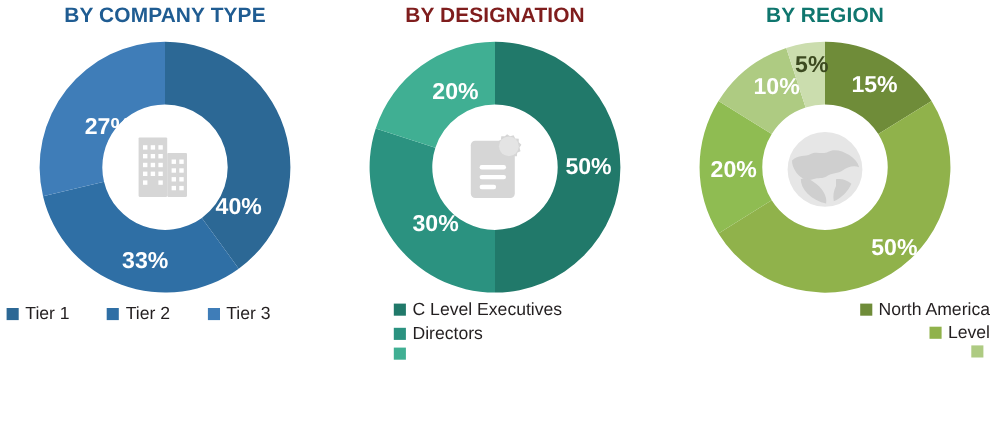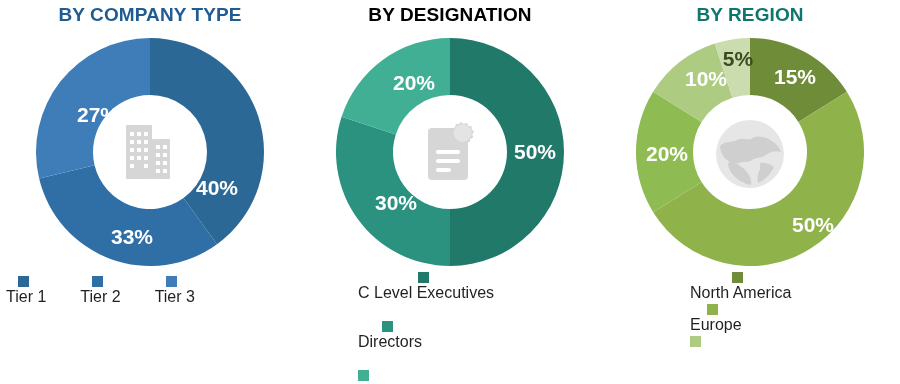--- a/index.html
+++ b/index.html
@@ -56,21 +56,21 @@
     width: 100%;
     box-sizing: border-box;
   }
   .legend-row {
     display: flex;
     flex-direction: row;
     align-items: center;
   }
   .legend-item {
     display: flex;
-    flex-direction: column;
+    flex-direction: row;
     align-items: center;
     white-space: nowrap;
   }
   .legend-swatch {
     width: 11px;
     height: 11px;
     margin-right: 6px;
     flex: 0 0 auto;
   }
   .legend-label {
@@ -92,32 +92,32 @@
   #panel-company .donut-wrap { top: 36px; }
 
   
   #panel-designation .legend {
     top: 272px;
     padding-left: 58px;
   }
   #panel-designation .legend-row {
     flex-direction: column;
     align-items: flex-start;
-    gap: 19px;
+    gap: 3px;
   }
   #panel-designation .donut-wrap { top: 36px; }
 
   
   #panel-region .legend {
     top: 272px;
     padding-left: 90px;
   }
   #panel-region .legend-row {
     flex-direction: column;
-    align-items: flex-start;
+    align-items: flex-end;
     gap: 2px;
   }
   #panel-region .donut-wrap { top: 36px; }
 
   .slice-label {
     font-family: "Liberation Sans", sans-serif;
     font-weight: bold;
     fill: #ffffff;
   }
   .slice-label-dark {
@@ -190,21 +190,21 @@
         </div>
         <div class="legend-item">
           <span class="legend-swatch" style="background:#3F7DB8"></span>
           <span class="legend-label">Tier 3</span>
         </div>
       </div>
     </div>
   </div>
 
   <div class="panel" id="panel-designation">
-    <div class="panel-title" style="color:#000000">BY DESIGNATION</div>
+    <div class="panel-title" style="color:#7f1d1d">BY DESIGNATION</div>
 
     <div class="donut-wrap">
       <svg class="donut" width="240" height="232" viewBox="0 0 240 232">
         <g transform="translate(120,116)">
 
           <path fill="#21796A" d="M 0 -114 A 114 114 0 0 1 0 114 L 0 57 A 57 57 0 0 0 0 -57 Z"></path>
 
           <path fill="#2B9280" d="M 0 114 A 114 114 0 0 1 -108.43 -35.23 L -54.22 -17.62 A 57 57 0 0 0 0 57 Z"></path>
 
           <path fill="#40AF93" d="M -108.43 -35.23 A 114 114 0 0 1 0 -114 L 0 -57 A 57 57 0 0 0 -54.22 -17.62 Z"></path>
@@ -282,21 +282,21 @@
     </div>
 
     <div class="legend">
       <div class="legend-row">
         <div class="legend-item">
           <span class="legend-swatch" style="background:#6F8C39"></span>
           <span class="legend-label">North America</span>
         </div>
         <div class="legend-item">
           <span class="legend-swatch" style="background:#90B24B"></span>
-          <span class="legend-label">Europe</span>
+          <span class="legend-label">Level</span>
         </div>
         <div class="legend-item">
           <span class="legend-swatch" style="background:#AECB82"></span>
         </div>
       </div>
     </div>
   </div>
 
 </div>
 

